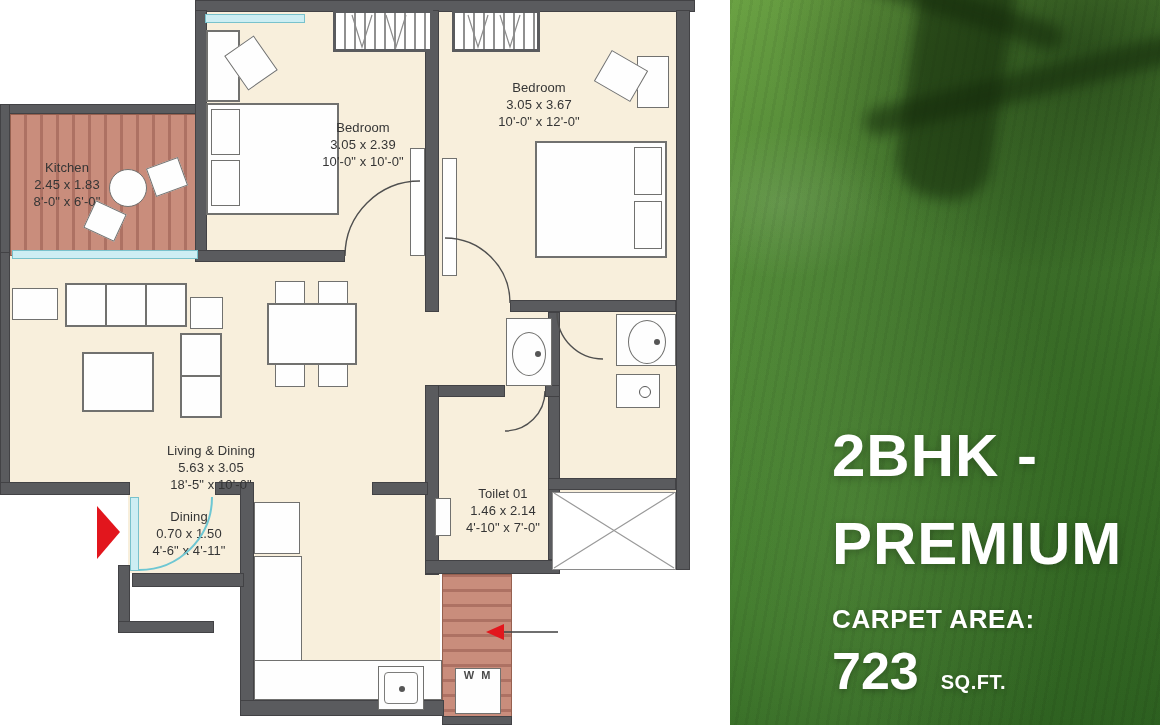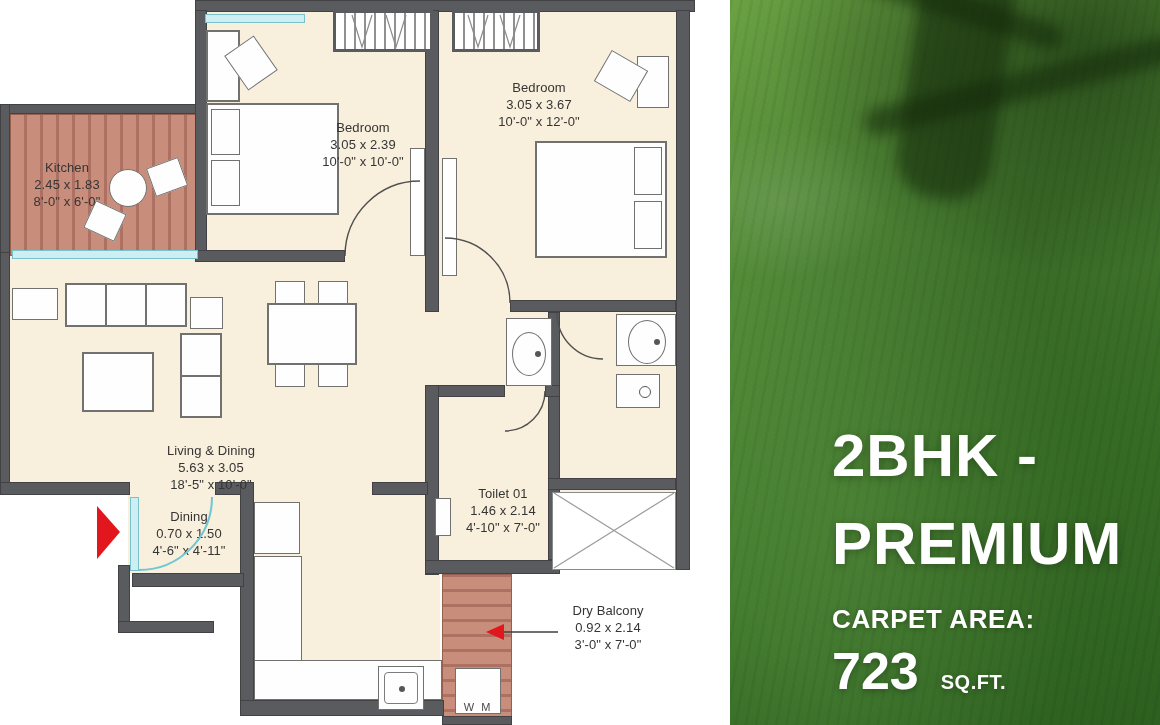--- a/index.html
+++ b/index.html
@@ -10,21 +10,21 @@
   .plan{position:absolute;left:0;top:0;width:730px;height:725px;background:#fff}
   .floor{background:#f8efdc}
   .wall{background:#5a5b5e;border:1px solid #424245}
   .win{background:#cdeef3;border:1px solid #79c2cc}
   .furn{background:#fefefe;border:2px solid #71716f}
   .thin{border-width:1.5px}
   .stripeV{background:repeating-linear-gradient(90deg,#c98d7c 0 13px,#ad7163 13px 16px);border:1px solid #96604f}
   .stripeH{background:repeating-linear-gradient(0deg,#c98d7c 0 12px,#ad7163 12px 15px);border:1px solid #96604f}
   .ward{background:repeating-linear-gradient(90deg,#ffffff 0 8px,#909090 8px 10px);border:3px solid #5a5b5e}
   .rlabel{font-size:13px;font-weight:400;color:#353535;text-align:center;line-height:1.3;letter-spacing:.1px}
-  .wm{display:flex;align-items:flex-end;justify-content:center;font-size:11px;font-weight:400;color:#4a4a4a;letter-spacing:2px}
+  .wm{display:flex;align-items:flex-start;justify-content:center;font-size:11px;font-weight:700;color:#4a4a4a;letter-spacing:2px}
   .sinkin{position:absolute;left:5px;top:5px;right:5px;bottom:5px;border:1.5px solid #7d7d7b;border-radius:4px}
   .dot{position:absolute;width:6px;height:6px;border-radius:50%;background:#565656}
   
   .panel{position:absolute;left:730px;top:0;width:430px;height:725px;overflow:hidden;color:#fff;
     background:
       radial-gradient(160px 110px at 12% 28%, rgba(255,255,255,.10), transparent 70%),
       radial-gradient(430px 320px at 82% 6%, rgba(10,30,5,.50), transparent 72%),
       radial-gradient(520px 720px at 70% 32%, rgba(15,45,10,.35), transparent 75%),
       radial-gradient(320px 520px at 30% 72%, rgba(205,255,160,.12), transparent 70%),
       repeating-linear-gradient(100deg, rgba(0,0,0,.05) 0 3px, transparent 3px 10px),
@@ -165,25 +165,20 @@
     <div class="abs rlabel" style="left:123px;top:509px;width:132px">
       <div>Dining</div>
       <div>0.70 x 1.50</div>
       <div>4'-6" x 4'-11"</div>
     </div>
     <div class="abs rlabel" style="left:437px;top:486px;width:132px">
       <div>Toilet 01</div>
       <div>1.46 x 2.14</div>
       <div>4'-10" x 7'-0"</div>
     </div>
-    <div class="abs rlabel" style="left:552px;top:603px;width:112px">
-      <div>Dry Balcony</div>
-      <div>0.92 x 2.14</div>
-      <div>3'-0" x 7'-0"</div>
-    </div>
 
     <svg class="abs" width="730" height="725" viewBox="0 0 730 725" style="left:0;top:0;pointer-events:none">
       <path d="M 345 256 A 75 75 0 0 1 420 181" fill="none" stroke="#4f4f4f" stroke-width="1.4"></path>
       <path d="M 445 238 A 65 65 0 0 1 510 303" fill="none" stroke="#4f4f4f" stroke-width="1.4"></path>
       <path d="M 557 313 A 46 46 0 0 0 603 359" fill="none" stroke="#4f4f4f" stroke-width="1.4"></path>
       <path d="M 545 391 A 40 40 0 0 1 505 431" fill="none" stroke="#4f4f4f" stroke-width="1.4"></path>
       <path d="M 139 570 A 73 73 0 0 0 212 497" fill="none" stroke="#6ec7d3" stroke-width="2"></path>
       <path d="M 554 493 L 674 568 M 674 493 L 554 568" stroke="#9a9a9a" stroke-width="1.2"></path>
       <path d="M352 15 L362 47 L372 15 M386 15 L396 47 L406 15 M468 15 L478 47 L488 15 M500 15 L510 47 L520 15" fill="none" stroke="#8b8b8b" stroke-width="1.2"></path>
       <path d="M 504 632 L 558 632" stroke="#3f3f3f" stroke-width="1.3"></path>

